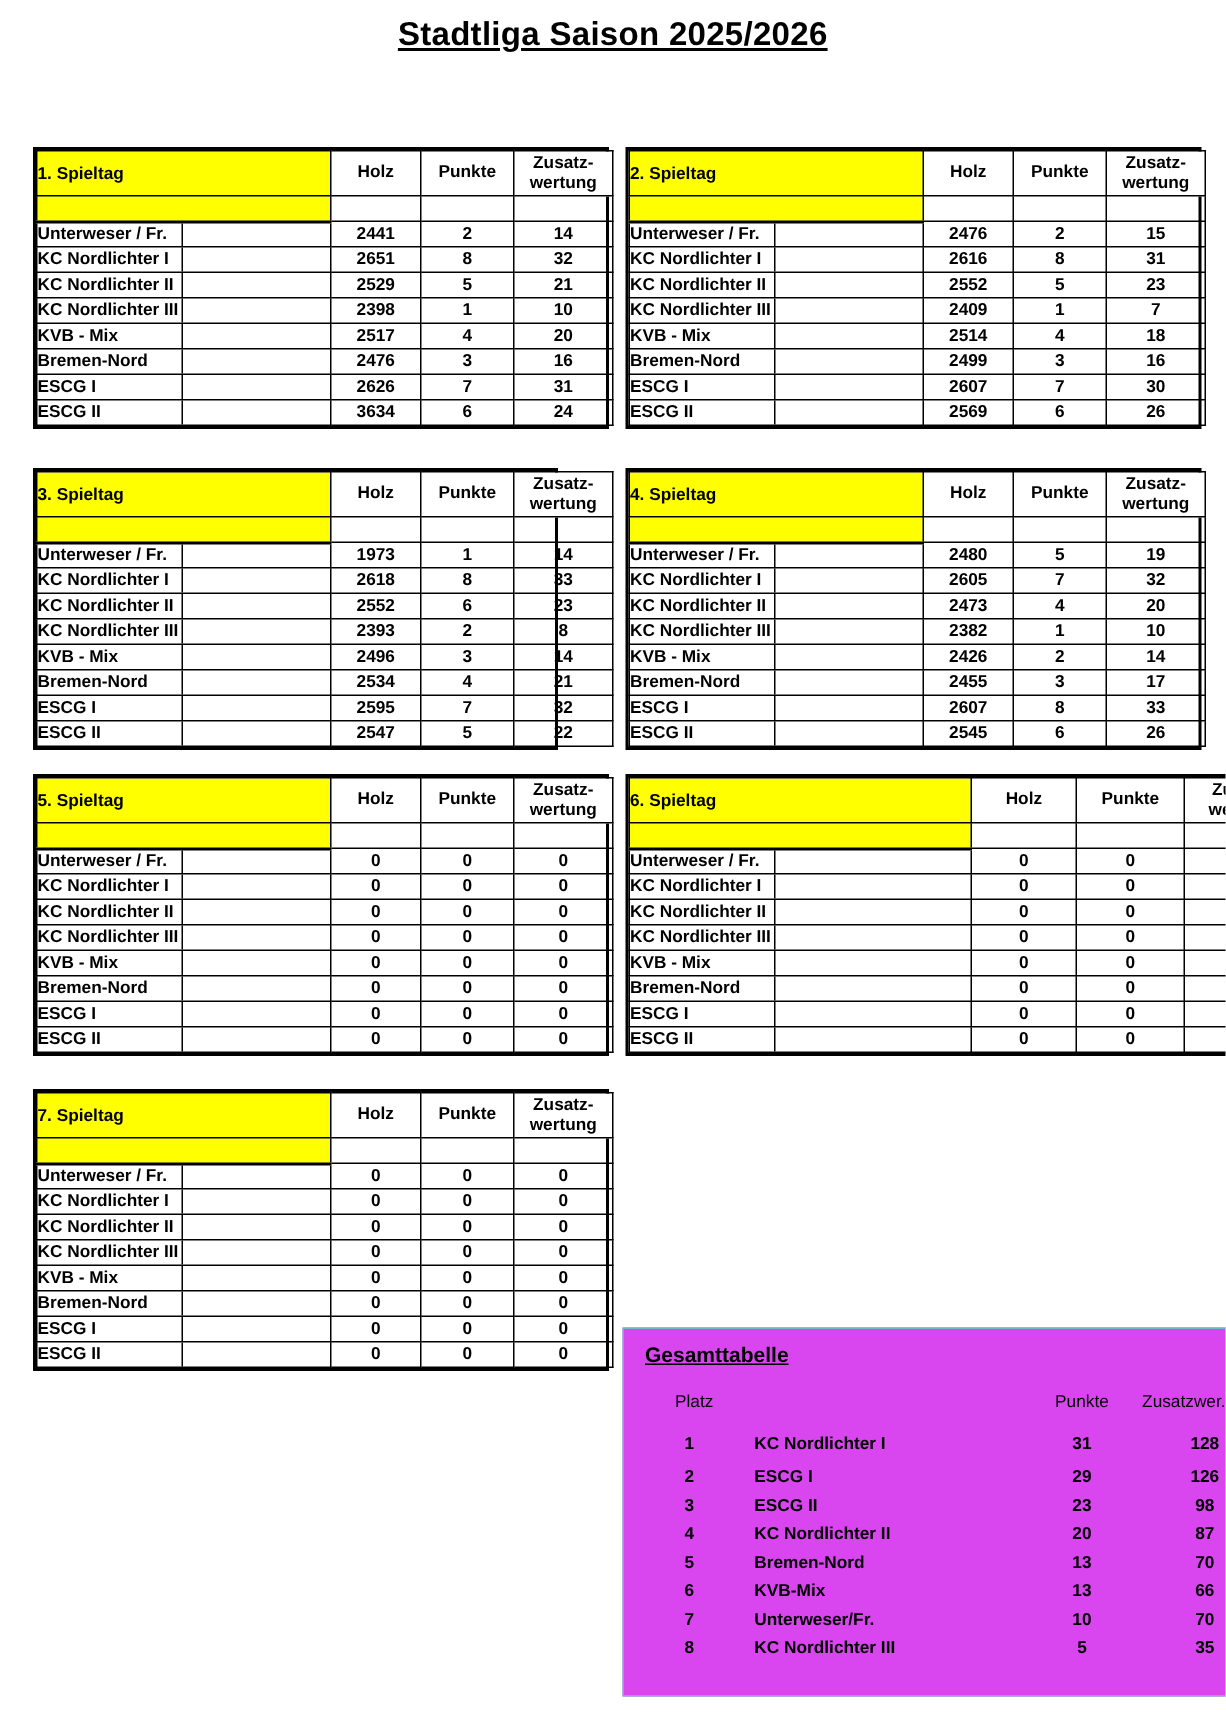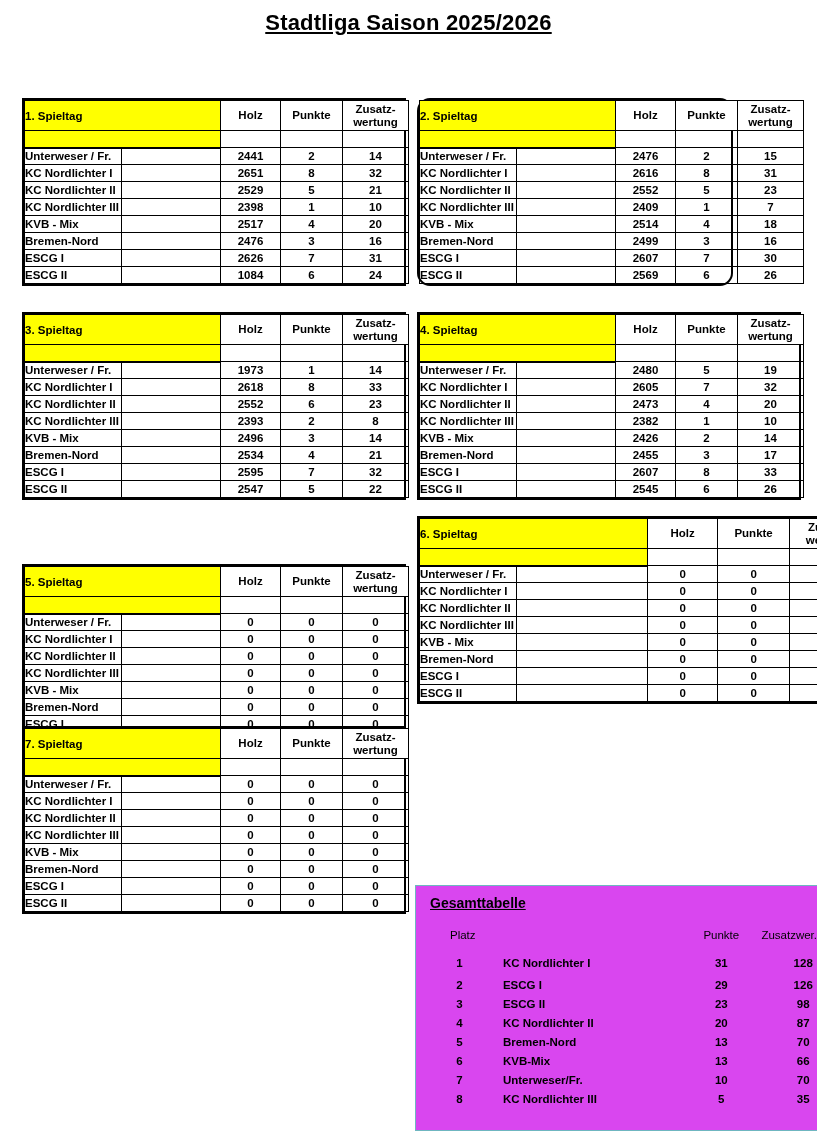--- a/index.html
+++ b/index.html
@@ -210,28 +210,28 @@
             <td class="num">16</td>
           </tr>
           <tr>
             <td class="team"><span>ESCG I</span><span class="divider"></span></td>
             <td class="num">2626</td>
             <td class="num">7</td>
             <td class="num">31</td>
           </tr>
           <tr>
             <td class="team"><span>ESCG II</span><span class="divider"></span></td>
-            <td class="num">1084</td>
+            <td class="num">3634</td>
             <td class="num">6</td>
             <td class="num">24</td>
           </tr>
         </tbody>
       </table>
     </div>
-  <div class="matchday" id="md-1" style="left:417px; top:48px; width:316px;border-radius:13px;">
+  <div class="matchday" id="md-1" style="left:417px; top:48px; width:384px;">
       <table class="md">
         <colgroup>
           <col class="c-team">
           <col class="c-holz">
           <col class="c-pkt">
           <col class="c-zus">
         </colgroup>
         <thead>
           <tr>
             <th class="hdr-title" style="height: 30px;">2.  Spieltag</th>
@@ -294,21 +294,21 @@
           </tr>
           <tr>
             <td class="team"><span>ESCG II</span><span class="divider"></span></td>
             <td class="num">2569</td>
             <td class="num">6</td>
             <td class="num">26</td>
           </tr>
         </tbody>
       </table>
     </div>
-  <div class="matchday" id="md-2" style="left:22px; top:262px; width:384px;">
+  <div class="matchday" id="md-2" style="left:22px; top:262px; width:350px;">
       <table class="md">
         <colgroup>
           <col class="c-team">
           <col class="c-holz">
           <col class="c-pkt">
           <col class="c-zus">
         </colgroup>
         <thead>
           <tr>
             <th class="hdr-title" style="height: 30px;">3.  Spieltag</th>
@@ -448,21 +448,21 @@
           </tr>
           <tr>
             <td class="team"><span>ESCG II</span><span class="divider"></span></td>
             <td class="num">2545</td>
             <td class="num">6</td>
             <td class="num">26</td>
           </tr>
         </tbody>
       </table>
     </div>
-  <div class="matchday" id="md-4" style="left:22px; top:466px; width:384px;margin-top:48px;">
+  <div class="matchday" id="md-4" style="left:22px; top:466px; width:384px;">
       <table class="md">
         <colgroup>
           <col class="c-team">
           <col class="c-holz">
           <col class="c-pkt">
           <col class="c-zus">
         </colgroup>
         <thead>
           <tr>
             <th class="hdr-title" style="height: 30px;">5.  Spieltag</th>

